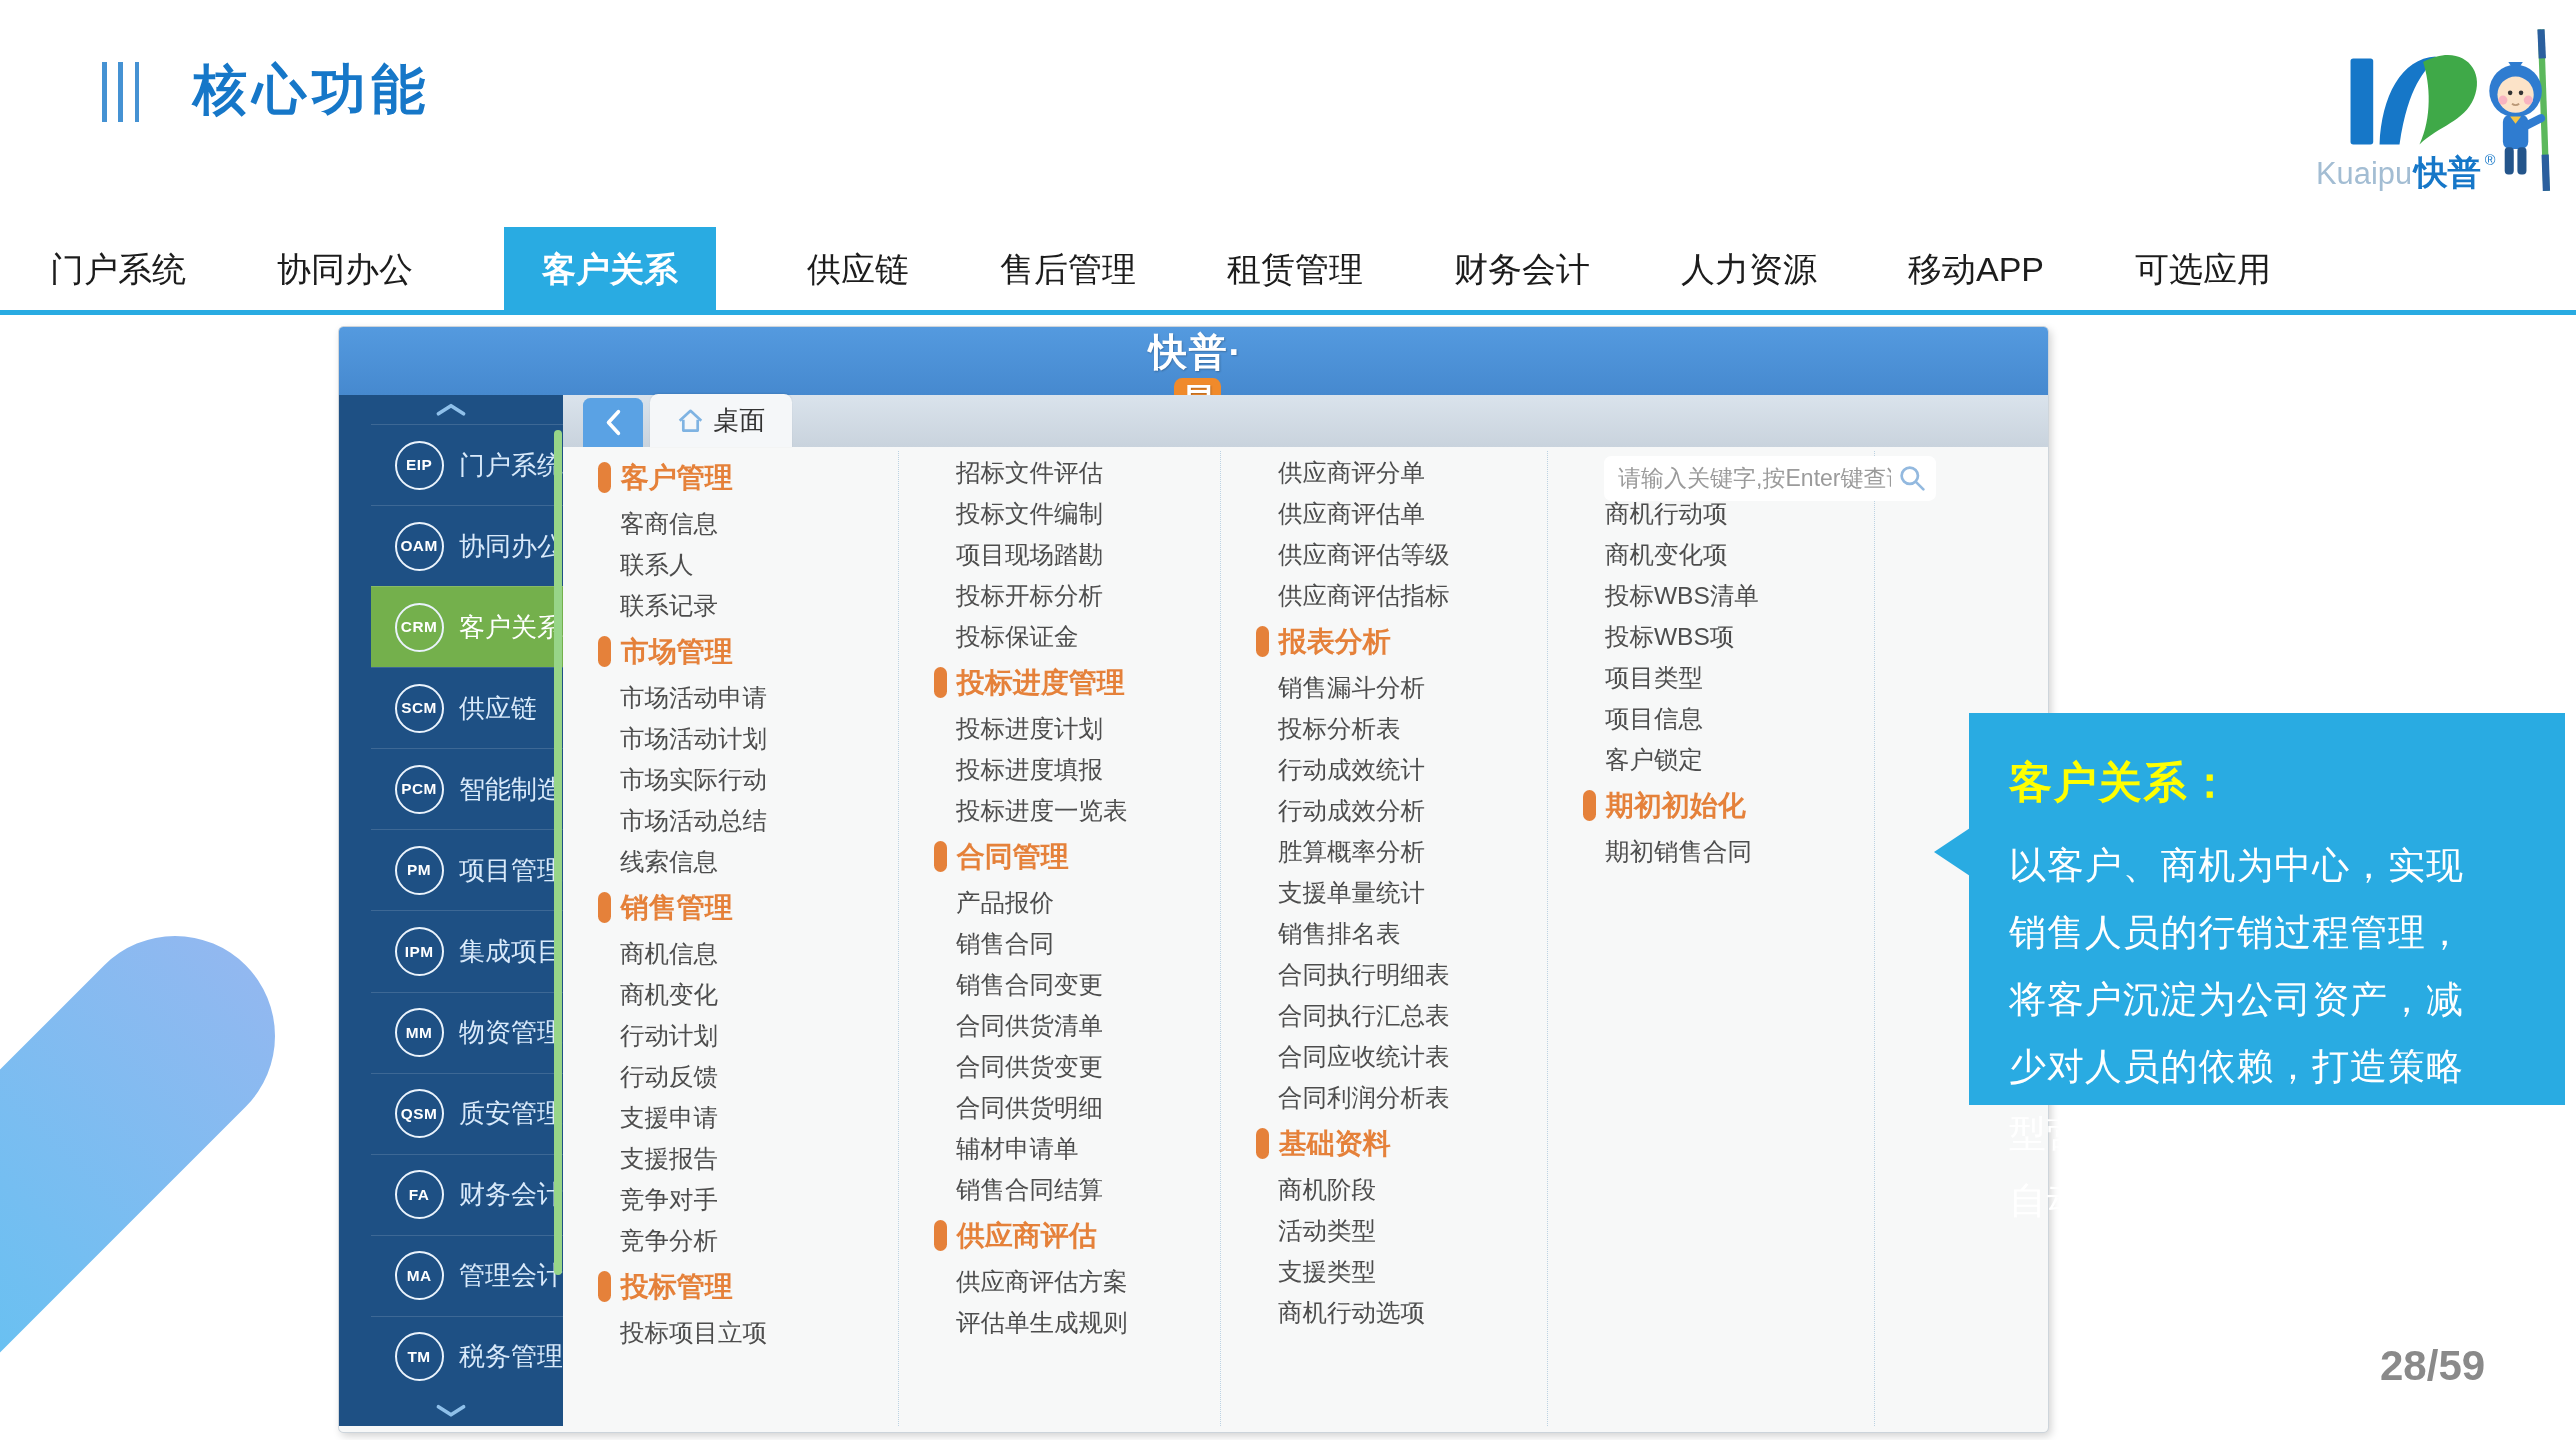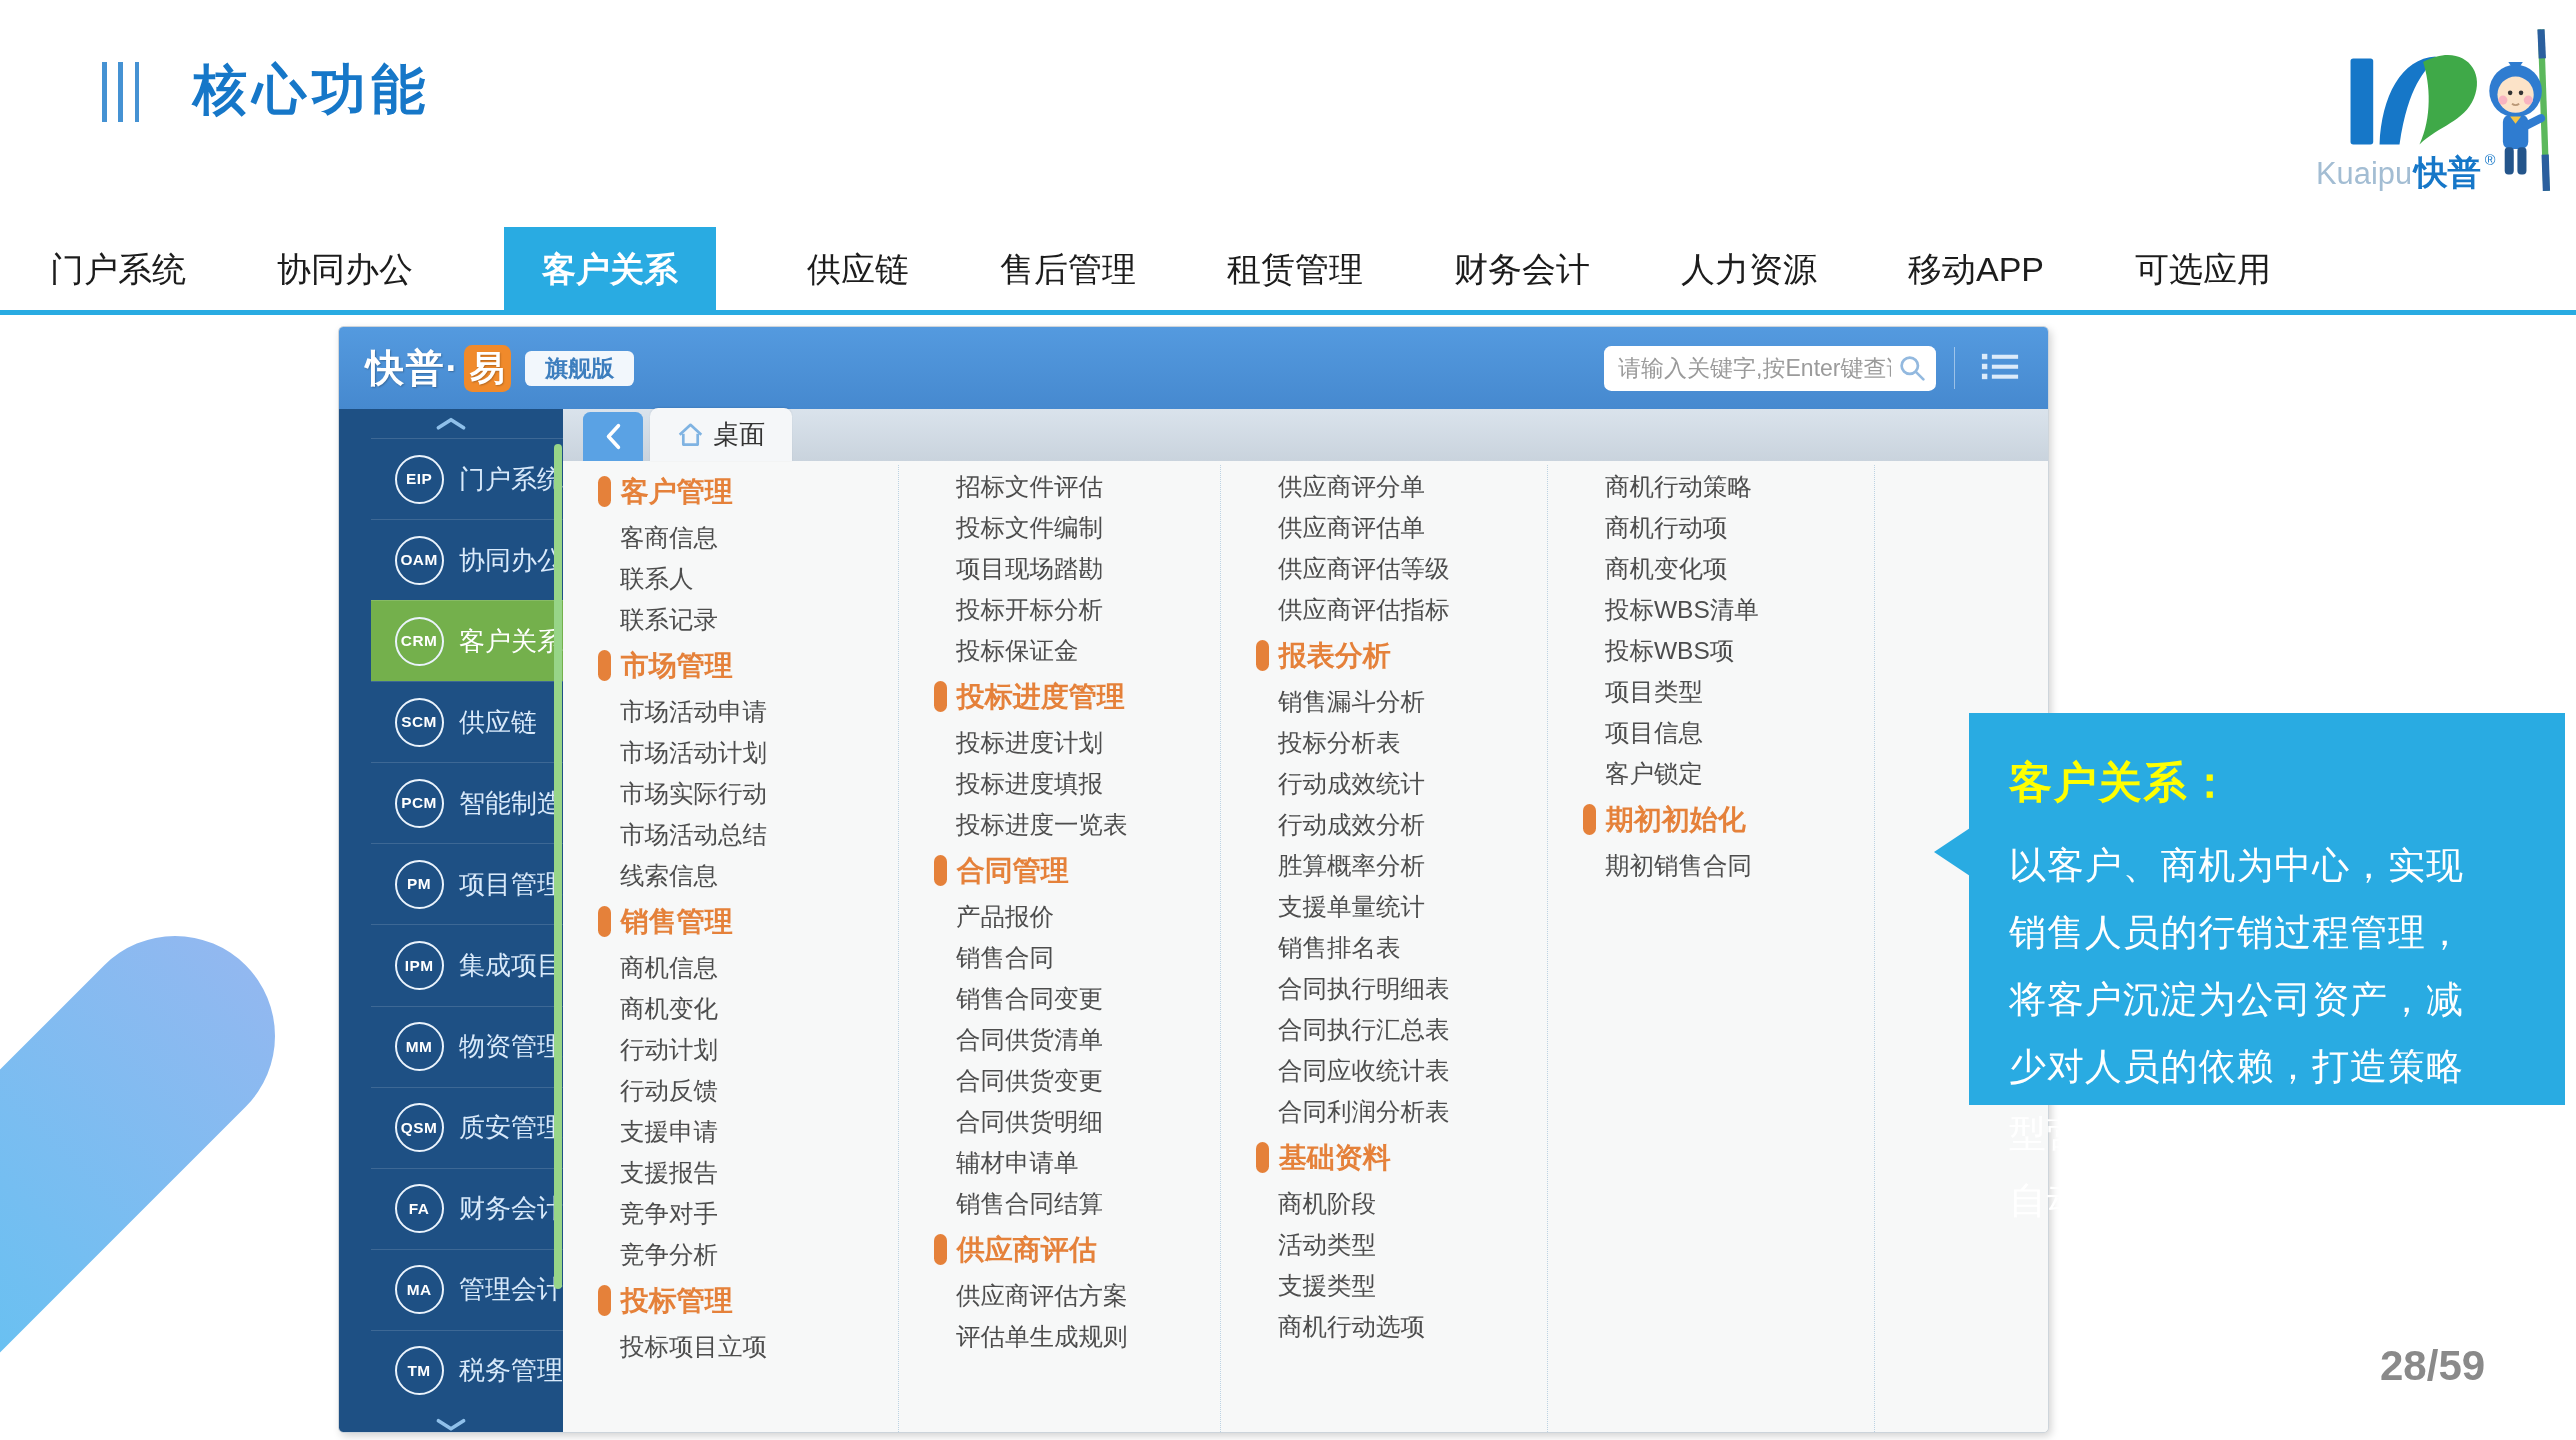--- a/index.html
+++ b/index.html
@@ -19,21 +19,21 @@
 
   
   .tab-underline { position:absolute; left:0; top:310px; width:2576px; height:4.5px; background:#29ABE2; z-index:1; }
   .tab-bar { position:absolute; left:0; top:227px; width:2576px; height:86px; display:flex; align-items:center; padding-left:50px; gap:91px; z-index:2; }
   .tab { font-size:34px; color:#1c1c1c; font-weight:500; white-space:nowrap; cursor:default; }
   .tab.active { background:#29ABE2; color:#ffffff; font-weight:bold; height:86px; display:flex; align-items:center; padding:0 38px; }
 
   
   .app-window { position:absolute; left:339px; top:327px; width:1709px; height:1105px; border-radius:4.5px; overflow:hidden; z-index:2;
                 box-shadow:0 0 0 0.9px #ccd4db, 2.7px 3.6px 9px rgba(0,0,0,.18); background:#F7F8F8; }
-  .app-header { height:82px; background:linear-gradient(#549ADF,#4689CF); display:flex; align-items:center; padding:0 22px 0 27px; }
+  .app-header { height:68px; background:linear-gradient(#549ADF,#4689CF); display:flex; align-items:center; padding:0 22px 0 27px;flex-direction:column; }
   .app-logo-text { color:#ffffff; font-size:38px; font-weight:bold; letter-spacing:1.8px; text-shadow:0.9px 0.9px 1.8px rgba(0,0,0,.25); }
   .yi-badge { display:inline-flex; align-items:center; justify-content:center; background:#F08A2B; color:#ffffff; font-size:35px; font-weight:bold;
               width:47px; height:47px; border-radius:8.2px; margin-left:3.6px; text-shadow:0.9px 0.9px 1.8px rgba(0,0,0,.25); }
   .edition-badge { display:inline-flex; align-items:center; background:#F2F7FC; color:#3D7EBE; font-size:23px; font-weight:bold;
                    height:35px; padding:0 20px; border-radius:6.4px; margin-left:14.5px; }
   .slogan { margin-left:56px; color:#ffffff; font-family:"DejaVu Serif", serif; font-style:italic; font-weight:bold; font-size:32px; letter-spacing:8.2px; }
   .header-right { margin-left:auto; display:flex; align-items:center; gap:18px; }
   .search-box { position:relative; width:332px; height:45px; }
   .search-box input { width:100%; height:100%; border:none; outline:none; border-radius:7.3px; background:#ffffff;
                       padding:0 45px 0 14.5px; font-size:23px; color:#444; font-family:"Liberation Sans",sans-serif; }

